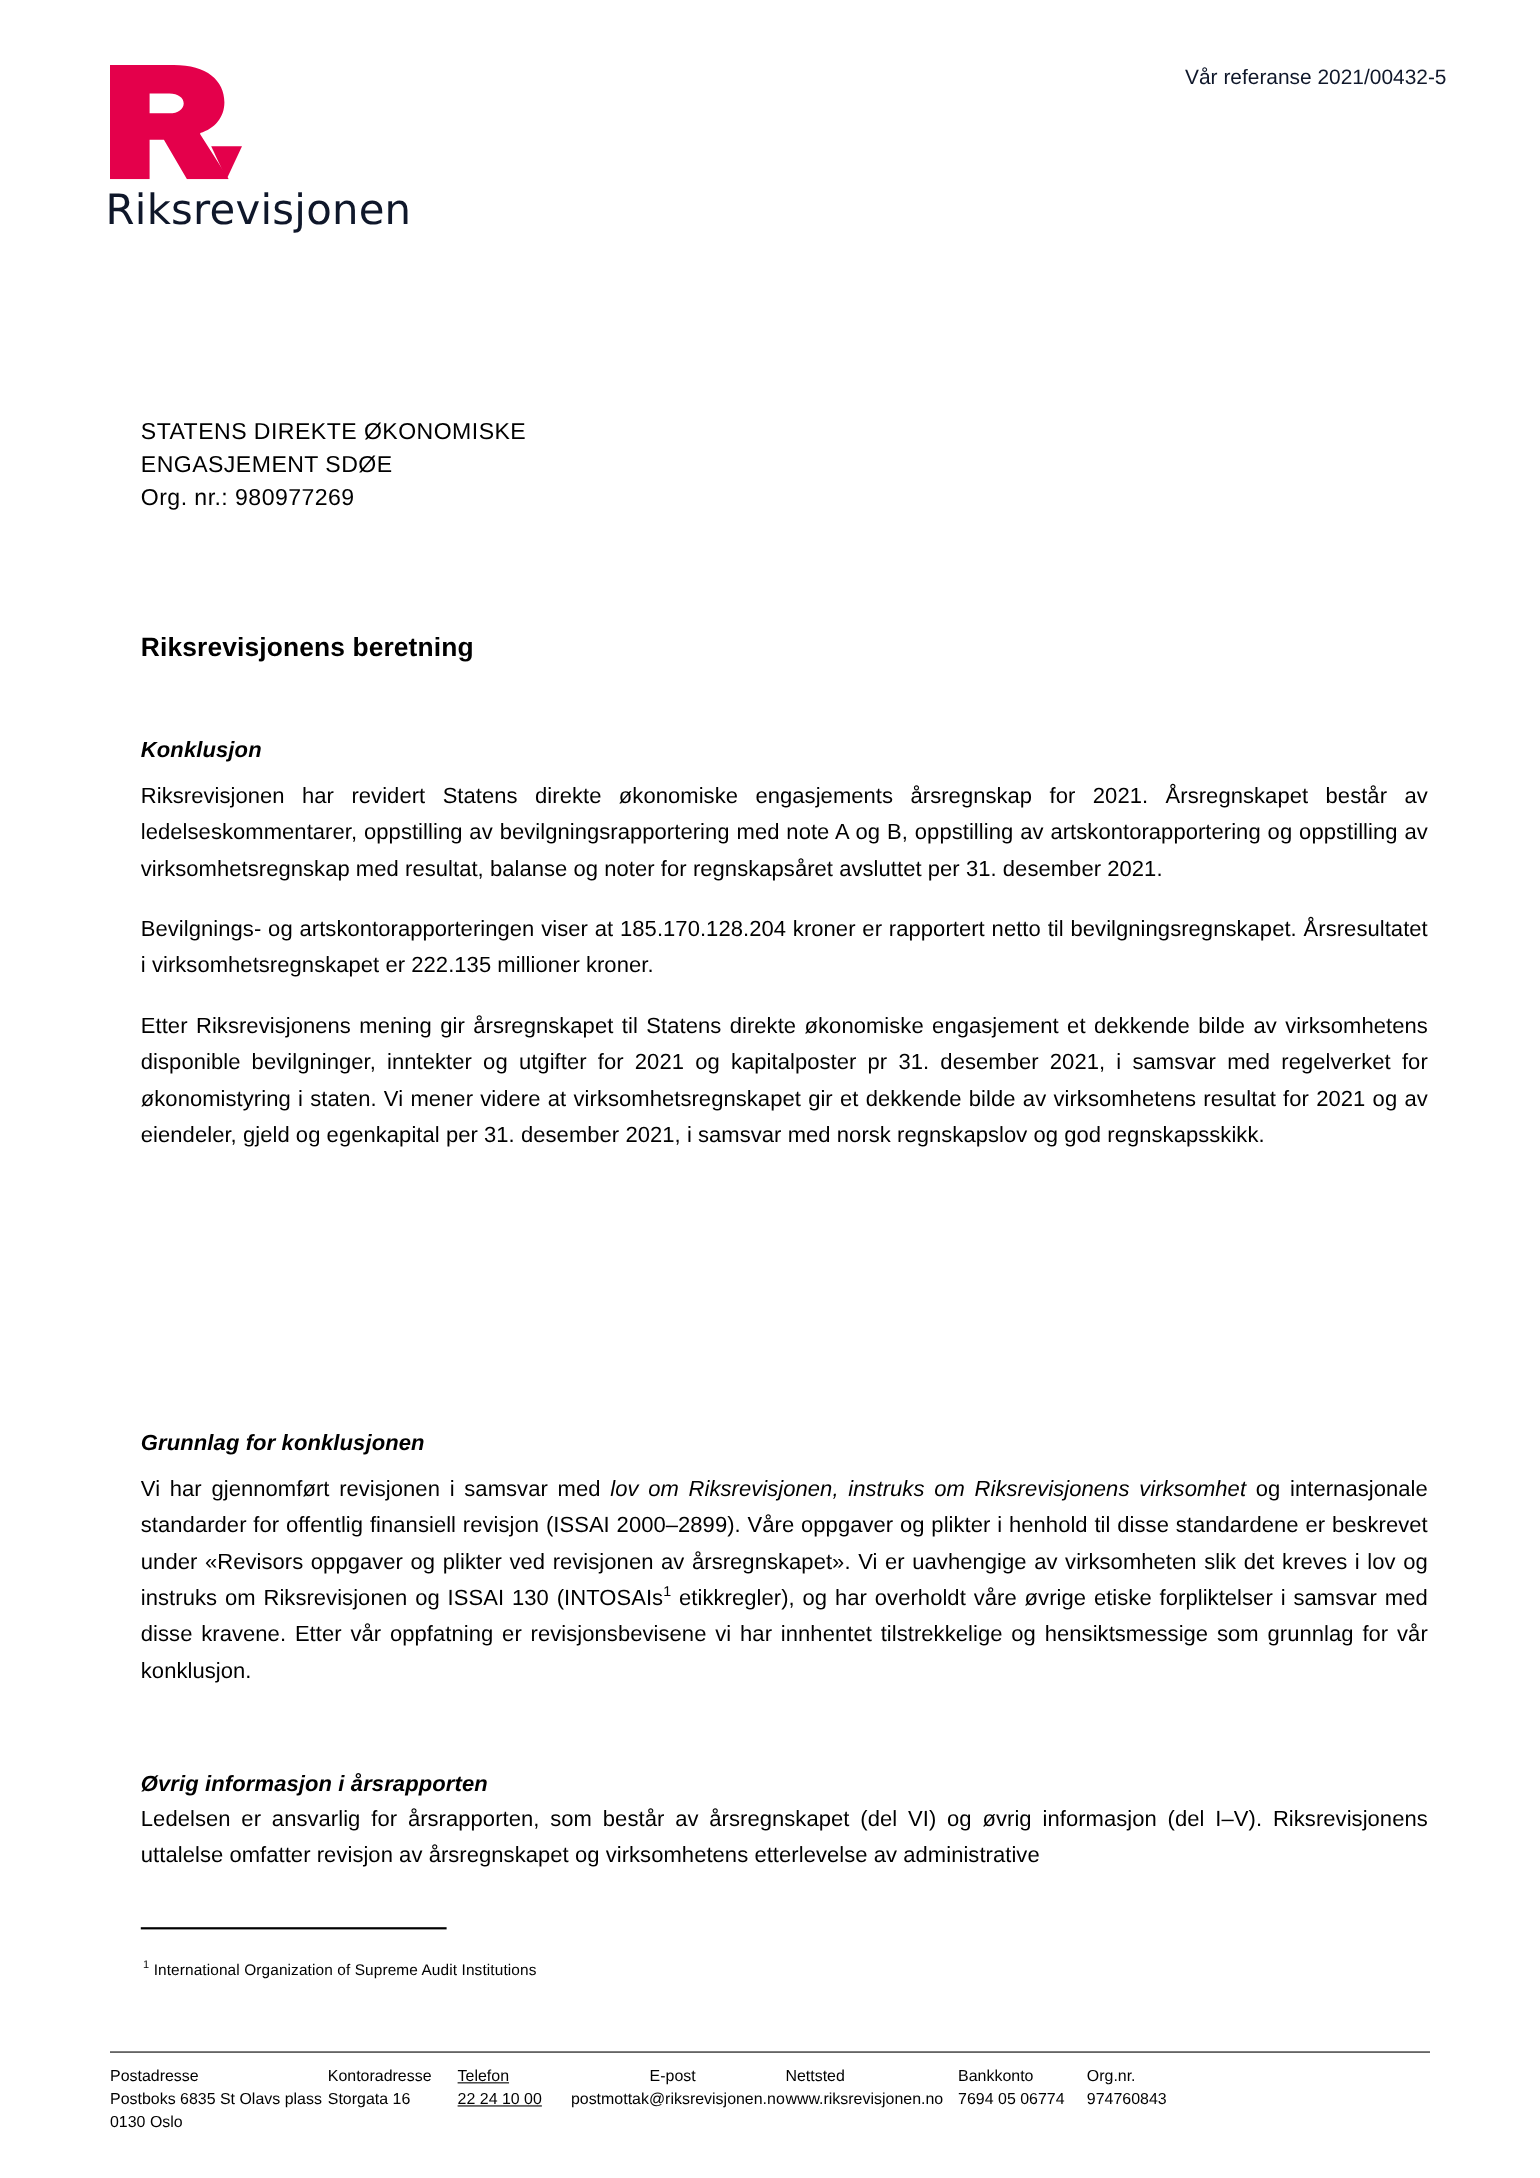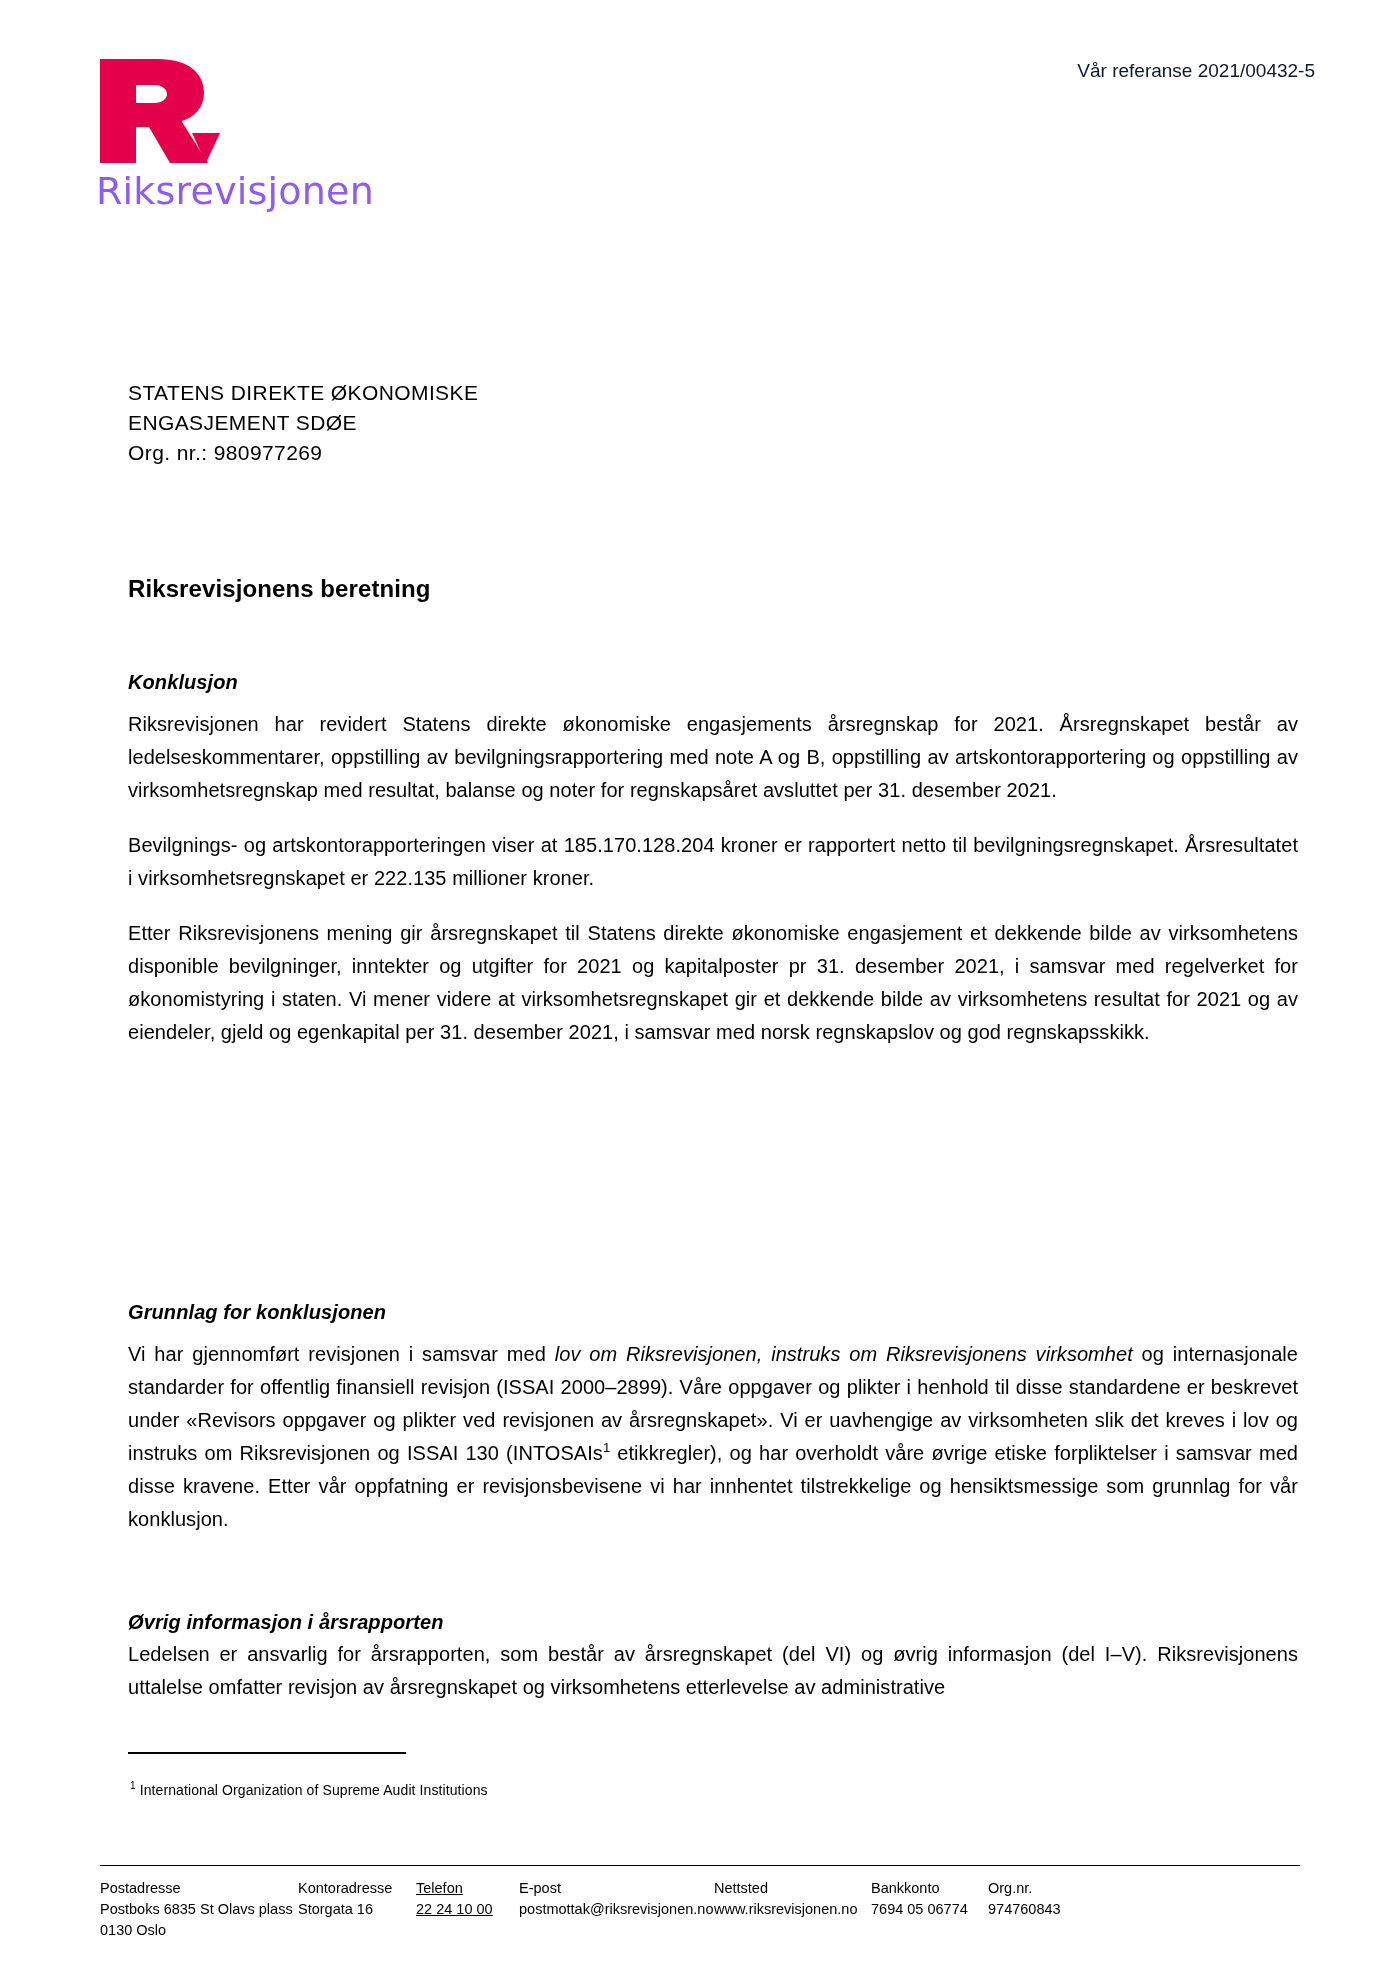--- a/index.html
+++ b/index.html
@@ -39,21 +39,21 @@
     position: relative;
     width: 150px;
     height: 105px;
   }
   .logo-mark svg { display: block; }
   .logo-word {
     margin-top: 12px;
     font-family: "DejaVu Sans", sans-serif;
     font-size: 38px;
     letter-spacing: 0.2px;
-    color: #8b5cf6;
+    color: #0f172a;
     font-weight: 400;
     line-height: 1;
   }
   .ref-line {
     position: absolute;
     right: 85px;
     top: 60px;
     font-size: 19px;
     color: #0f172a;
     white-space: nowrap;
@@ -156,21 +156,21 @@
   .footer-cols {
     display: flex;
     align-items: flex-start;
   }
   .fcol { flex: 0 0 auto; padding-right: 10px; }
   .fcol .fhead { display: block; white-space: nowrap; }
   .fcol .fval { display: block; white-space: nowrap; }
   .fcol.c1 { width: 188px; }
   .fcol.c2 { width: 108px; }
   .fcol.c3 { width: 93px; text-decoration: underline; }
-  .fcol.c4 { width: 185px; }
+  .fcol.c4 { width: 185px; text-align: center; }
   .fcol.c5 { width: 147px; }
   .fcol.c6 { width: 107px; }
   .fcol.c7 { width: auto; }
 </style>
 </head>
 <body>
 
 <div class="page">
 
   <div class="header">

